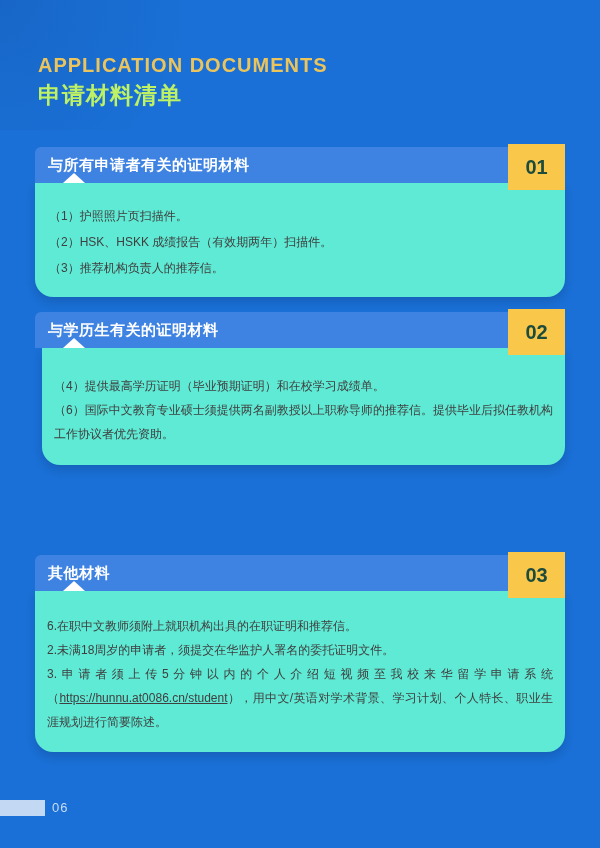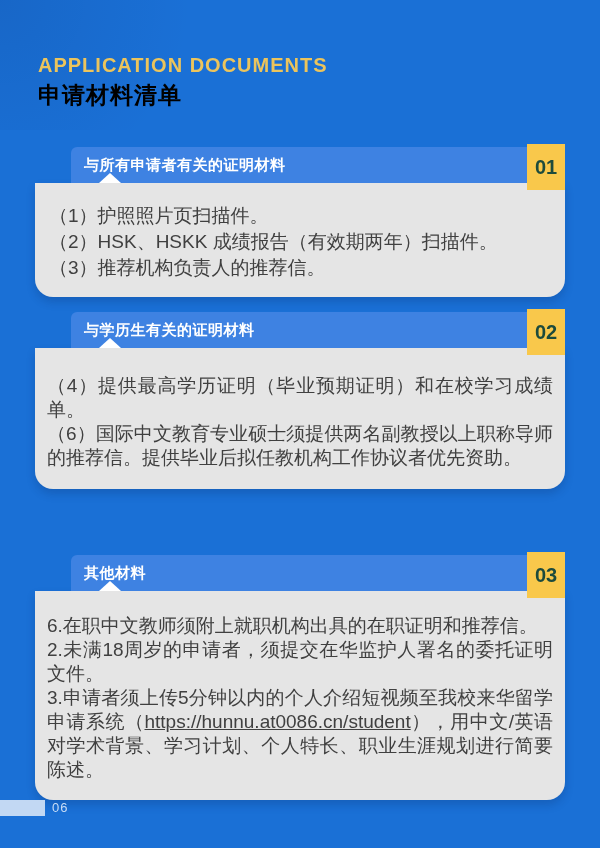--- a/index.html
+++ b/index.html
@@ -25,52 +25,51 @@
     content:"";position:absolute;left:0;top:0;width:220px;height:130px;
     background:radial-gradient(circle at 0 0, rgba(0,20,70,0.10), rgba(0,20,70,0) 75%);
     pointer-events:none;
   }
   .title-en{
     position:absolute;left:38px;top:54px;
     font-size:20px;font-weight:700;letter-spacing:1px;color:var(--gold);
   }
   .title-zh{
     position:absolute;left:38px;top:80px;
-    font-size:23px;font-weight:700;color:#000000;letter-spacing:1px;
+    font-size:23px;font-weight:700;color:#bef264;letter-spacing:1px;
   }
   .card{
     position:absolute;left:35px;width:530px;
   }
   .card-header{
     position:relative;height:36px;background:var(--card-header);
     border-radius:6px 0 0 0;
-    margin-left:36px;
   }
   .card-title{
     position:absolute;left:13px;top:50%;transform:translateY(-50%);
     font-size:15px;font-weight:700;color:#ffffff;letter-spacing:0.5px;white-space:nowrap;
   }
   .notch{
     position:absolute;left:28px;top:26px;width:0;height:0;z-index:3;
     border-left:11px solid transparent;border-right:11px solid transparent;
     border-bottom:10px solid #ffffff;
   }
   .badge{
-    position:absolute;right:0;top:-3px;width:38px;height:46px;z-index:4;
+    position:absolute;right:0;top:-3px;width:57px;height:46px;z-index:4;
     background:var(--badge-bg);color:var(--badge-text);
     display:flex;align-items:center;justify-content:center;
     font-size:20px;font-weight:700;
   }
   .card-body{
-    background:#e5e5e5;border-radius:0 0 18px 18px;
+    background:#5eead4;border-radius:0 0 18px 18px;
     box-shadow:0 5px 9px rgba(8,40,95,0.22);
-    color:var(--body-text);font-size:19px;
+    color:var(--body-text);font-size:12px;
   }
   .body-a{padding:20px 14px 16px;line-height:26px;}
-  .body-b{padding:26px 12px 19px;line-height:24px;text-align:justify;}
+  .body-b{padding:26px 12px 19px;line-height:24px;text-align:justify;margin-left:7px;}
   .body-c{padding:23px 12px 18px;line-height:24px;text-align:justify;}
   .card-body p{overflow-wrap:anywhere;}
   .link{text-decoration:underline;cursor:pointer;overflow-wrap:anywhere;}
   .footer-bar{
     position:absolute;left:0;top:800px;width:45px;height:16px;
     background:var(--footer-bar);
   }
   .page-number{
     position:absolute;left:52px;top:800px;height:16px;line-height:16px;
     font-size:13px;font-weight:400;color:var(--footer-text);letter-spacing:1px;

